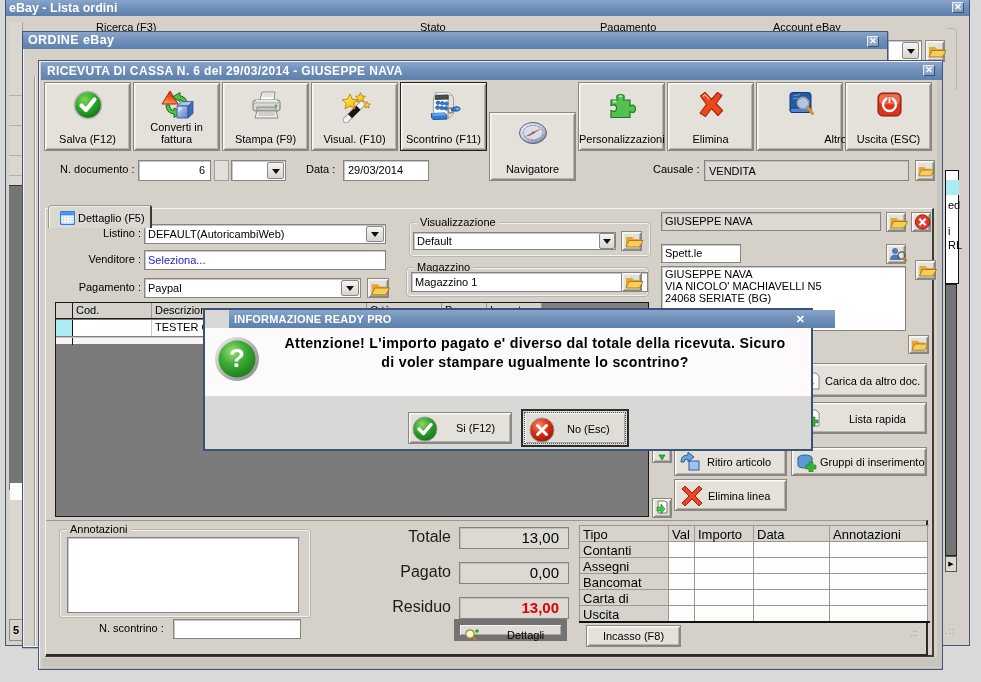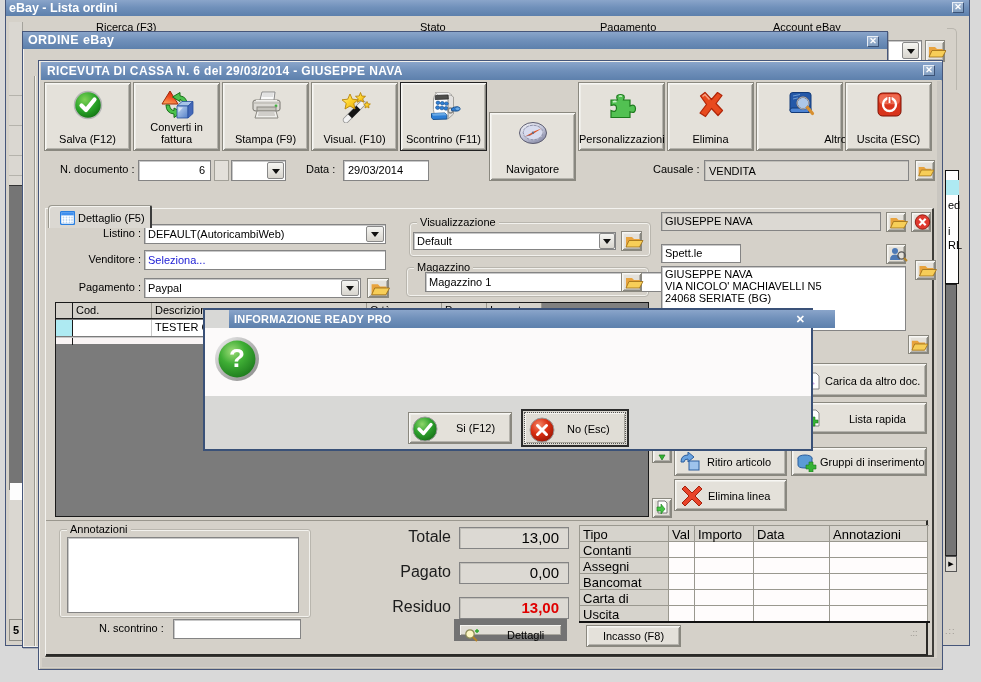--- a/index.html
+++ b/index.html
@@ -307,21 +307,21 @@
   <div class="abs btn3d" style="left:582px; top:170px; width:21px; height:20px;">
       <svg width="22" height="18" viewBox="0 0 20 18">
         <path d="M3 5 L9 5 L11 7 L17 7 L17 15 L3 15 Z" fill="#e8a33d"></path>
         <path d="M3 15 L6 8.5 L20 8.5 L16.5 15 Z" fill="#f7ce58" stroke="#9a6c14" stroke-width="0.8"></path>
       </svg>
     </div>
 
   <div class="gbox" style="left:367px; top:206px; width:243px; height:30px;">
       <span>Magazzino</span>
     </div>
-  <div class="abs inp2" style="left:386px; top:211px; width:237px; height:20px; line-height:18px; padding-left:3px;">Magazzino 1</div>
+  <div class="abs inp2" style="left:372px; top:211px; width:237px; height:20px; line-height:18px; padding-left:3px;">Magazzino 1</div>
   <div class="abs btn3d" style="left:582px; top:211px; width:21px; height:20px;">
       <svg width="22" height="18" viewBox="0 0 20 18">
         <path d="M3 5 L9 5 L11 7 L17 7 L17 15 L3 15 Z" fill="#e8a33d"></path>
         <path d="M3 15 L6 8.5 L20 8.5 L16.5 15 Z" fill="#f7ce58" stroke="#9a6c14" stroke-width="0.8"></path>
       </svg>
     </div>
 
   <div class="abs" style="left:622px; top:151px; width:220px; height:19px; line-height:17px; padding-left:3px; background:#dcd9d3; border:1px solid #848484; box-shadow: inset 1px 1px 0 #c0beb8;">GIUSEPPE NAVA</div>
   <div class="abs btn3d" style="left:847px; top:151px; width:20px; height:20px;">
       <svg width="21" height="18" viewBox="0 0 20 18">
@@ -511,20 +511,21 @@
         <linearGradient id="qr" x1="0" y1="0" x2="1" y2="1">
             <stop offset="0%" stop-color="#f2f2f2"></stop>
             <stop offset="50%" stop-color="#b5b5b5"></stop>
             <stop offset="100%" stop-color="#8a8a8a"></stop>
           </linearGradient>
       </defs>
       <circle cx="23" cy="23" r="22" fill="url(#qr)"></circle>
       <circle cx="23" cy="23" r="18.5" fill="url(#qb)"></circle>
       <text x="23" y="31" font-family="Liberation Sans" font-size="26" font-weight="bold" fill="#fff" text-anchor="middle">?</text>
     </svg>
+    <div class="abs" style="left:62px; top:6px; width:536px; text-align:center; font-weight:bold; font-size:14.2px; letter-spacing:0.3px; line-height:19px;">Attenzione! L'importo pagato e' diverso dal totale della ricevuta. Sicuro<br>di voler stampare ugualmente lo scontrino?</div>
   </div>
   <div class="abs btn3d" style="left:203px; top:102px; width:104px; height:32px;">
     <svg class="abs" style="left:3px; top:3px;" width="26" height="26" viewBox="0 0 26 26">
       <defs>
           <radialGradient id="gb" cx="38%" cy="30%" r="75%">
             <stop offset="0%" stop-color="#8fd66a"></stop>
             <stop offset="50%" stop-color="#2fa32f"></stop>
             <stop offset="100%" stop-color="#156f15"></stop>
           </radialGradient>
         </defs>

